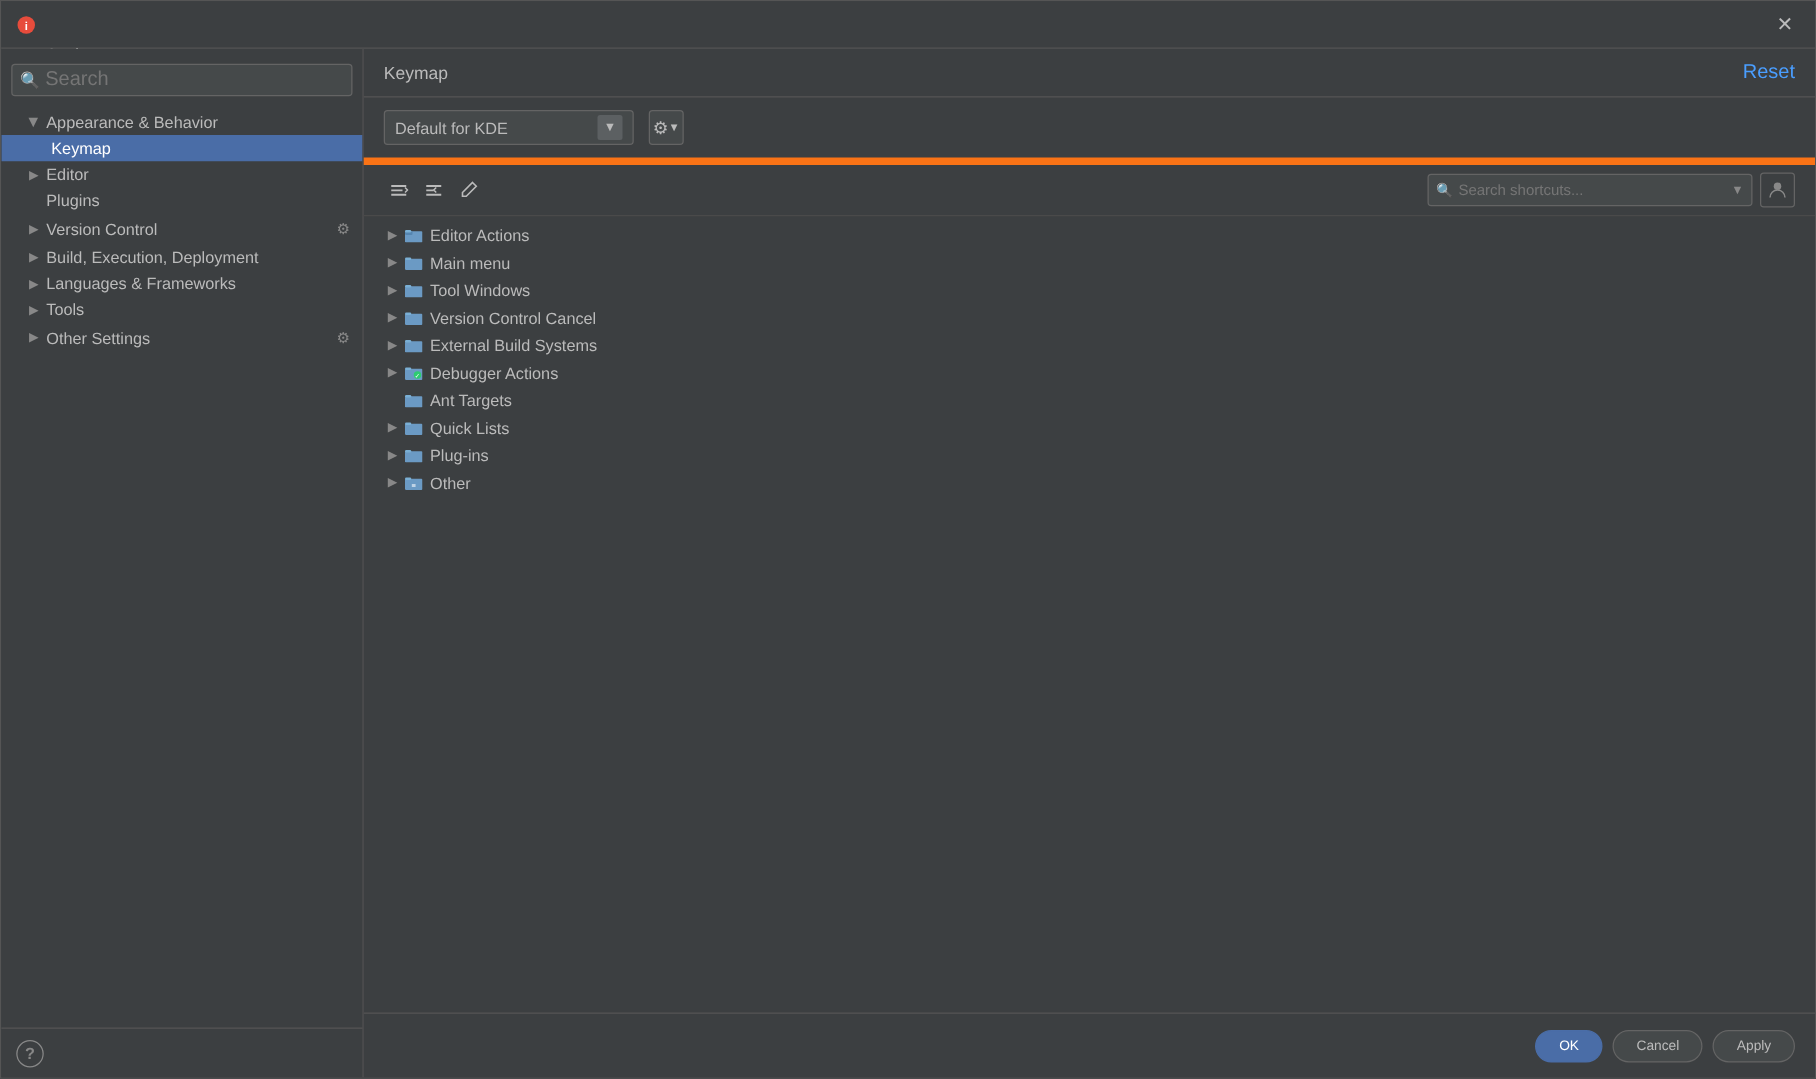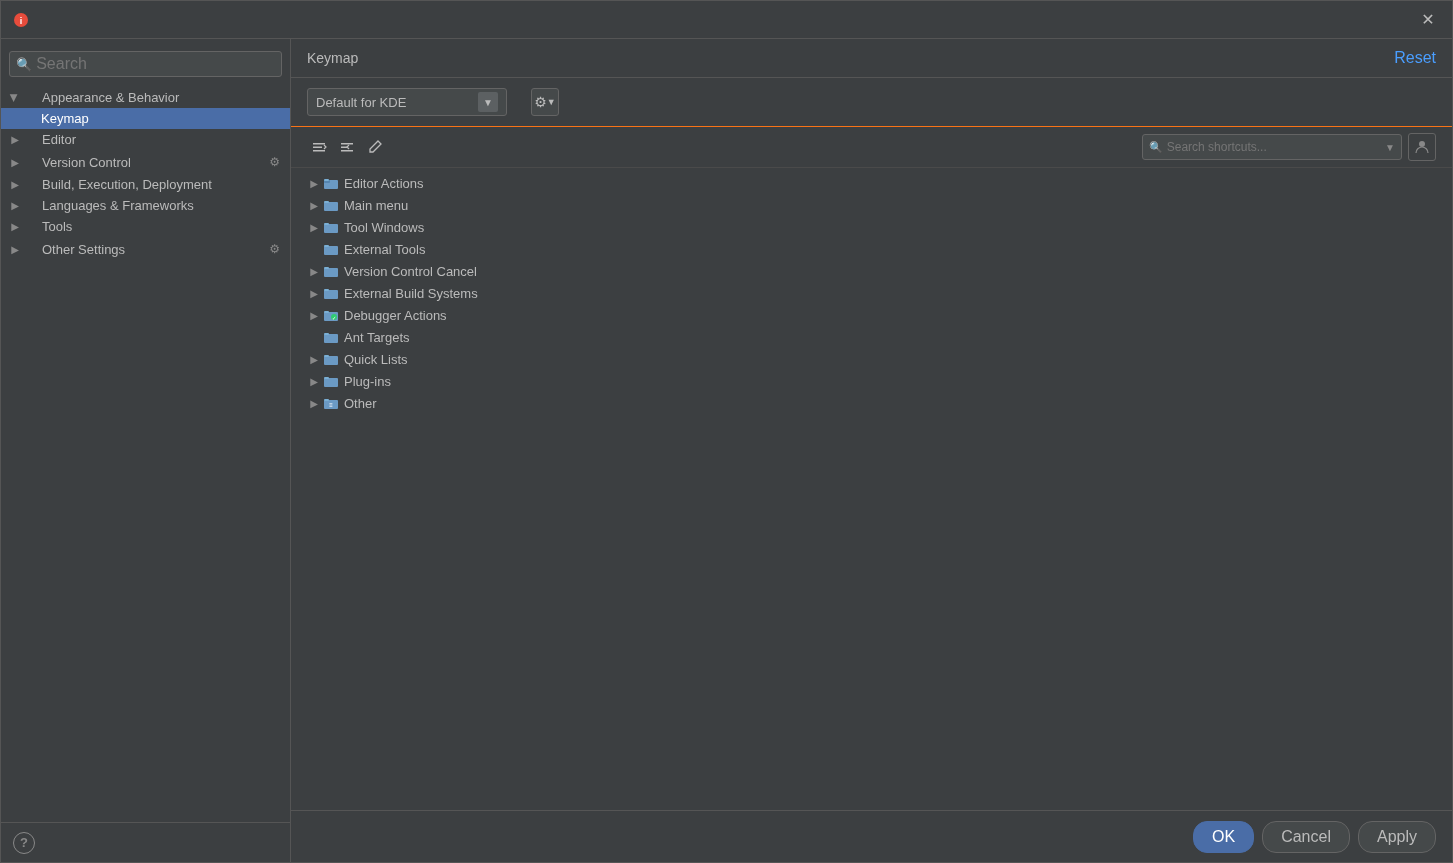--- a/index.html
+++ b/index.html
@@ -111,21 +111,21 @@
       white-space: nowrap;
       color: #bbbbbb;
       font-size: 13px;
     }
 
     .sidebar-item.selected {
       background: #4a6da7;
       color: #ffffff;
     }
 
-    .sidebar-item.level-0 { padding-left: 8px; gap: 17px; }
+    .sidebar-item.level-0 { padding-left: 20px; }
     .sidebar-item.level-1 { padding-left: 24px; }
 
     .expand-arrow {
       width: 12px;
       height: 12px;
       display: inline-flex;
       align-items: center;
       justify-content: center;
       margin-right: 4px;
       font-size: 10px;
@@ -189,23 +189,23 @@
     .reset-btn {
       color: #4a9eff;
       cursor: pointer;
       font-size: 16px;
     }
 
     .keymap-controls {
       display: flex;
       align-items: center;
       padding: 10px 16px;
-      gap: 24px;
+      gap: 12px;
       flex-shrink: 0;
-      border-bottom: 1px solid #f97316;
+      border-bottom: 6px solid #f97316;
     }
 
     .keymap-dropdown {
       background: #45494a;
       border: 1px solid #646464;
       border-radius: 3px;
       color: #bbbbbb;
       padding: 3px 8px;
       font-size: 13px;
       display: flex;
@@ -381,21 +381,21 @@
       padding: 0 16px;
       gap: 8px;
       flex-shrink: 0;
     }
 
     .bottom-btn {
       padding: 6px 18px;
       border-radius: 14px;
       border: 1px solid #646464;
       cursor: pointer;
-      font-size: 16px;
+      font-size: 11px;
       background: #45494a;
       color: #bbbbbb;
     }
 
     .bottom-btn.primary {
       background: #4a6da7;
       border-color: #4a6da7;
       color: #fff;
     }
 
@@ -438,20 +438,24 @@
         <div class="sidebar-item level-1 selected">
           <span class="expand-arrow" style="visibility:hidden;">▶</span>
           <span>Keymap</span>
         </div>
 
         <div class="sidebar-item level-0">
           <span class="expand-arrow">▶</span>
           <span>Editor</span>
         </div>
 
+        <div class="sidebar-item level-0">
+          <span class="expand-arrow" style="visibility:hidden;">▶</span>
+          <span>Plugins</span>
+        </div>
 
         <div class="sidebar-item level-0">
           <span class="expand-arrow">▶</span>
           <span>Version Control</span>
           <span class="settings-icon-btn">⚙</span>
         </div>
 
         <div class="sidebar-item level-0">
           <span class="expand-arrow">▶</span>
           <span>Build, Execution, Deployment</span>
@@ -560,30 +564,20 @@
           <span class="tree-expand">▶</span>
           <span class="tree-folder-icon">
             <svg class="folder-svg" viewBox="0 0 14 11" fill="none">
                 <rect x="0" y="2" width="14" height="9" rx="1" fill="#6b9ac4"></rect>
                 <rect x="0" y="1" width="5" height="2" rx="1" fill="#7aafd4"></rect>
               </svg>
           </span>
           <span>Tool Windows</span>
         </div>
 
-        <div class="tree-item">
-          <span class="tree-expand" style="visibility:hidden;">▶</span>
-          <span class="tree-folder-icon">
-            <svg class="folder-svg" viewBox="0 0 14 11" fill="none">
-                <rect x="0" y="2" width="14" height="9" rx="1" fill="#6b9ac4"></rect>
-                <rect x="0" y="1" width="5" height="2" rx="1" fill="#7aafd4"></rect>
-              </svg>
-          </span>
-          <span>External Tools</span>
-        </div>
 
         <div class="tree-item">
           <span class="tree-expand">▶</span>
           <span class="tree-folder-icon">
             <svg class="folder-svg" viewBox="0 0 14 11" fill="none">
                 <rect x="0" y="2" width="14" height="9" rx="1" fill="#6b9ac4"></rect>
                 <rect x="0" y="1" width="5" height="2" rx="1" fill="#7aafd4"></rect>
               </svg>
           </span>
           <span>Version Control Cancel</span>

